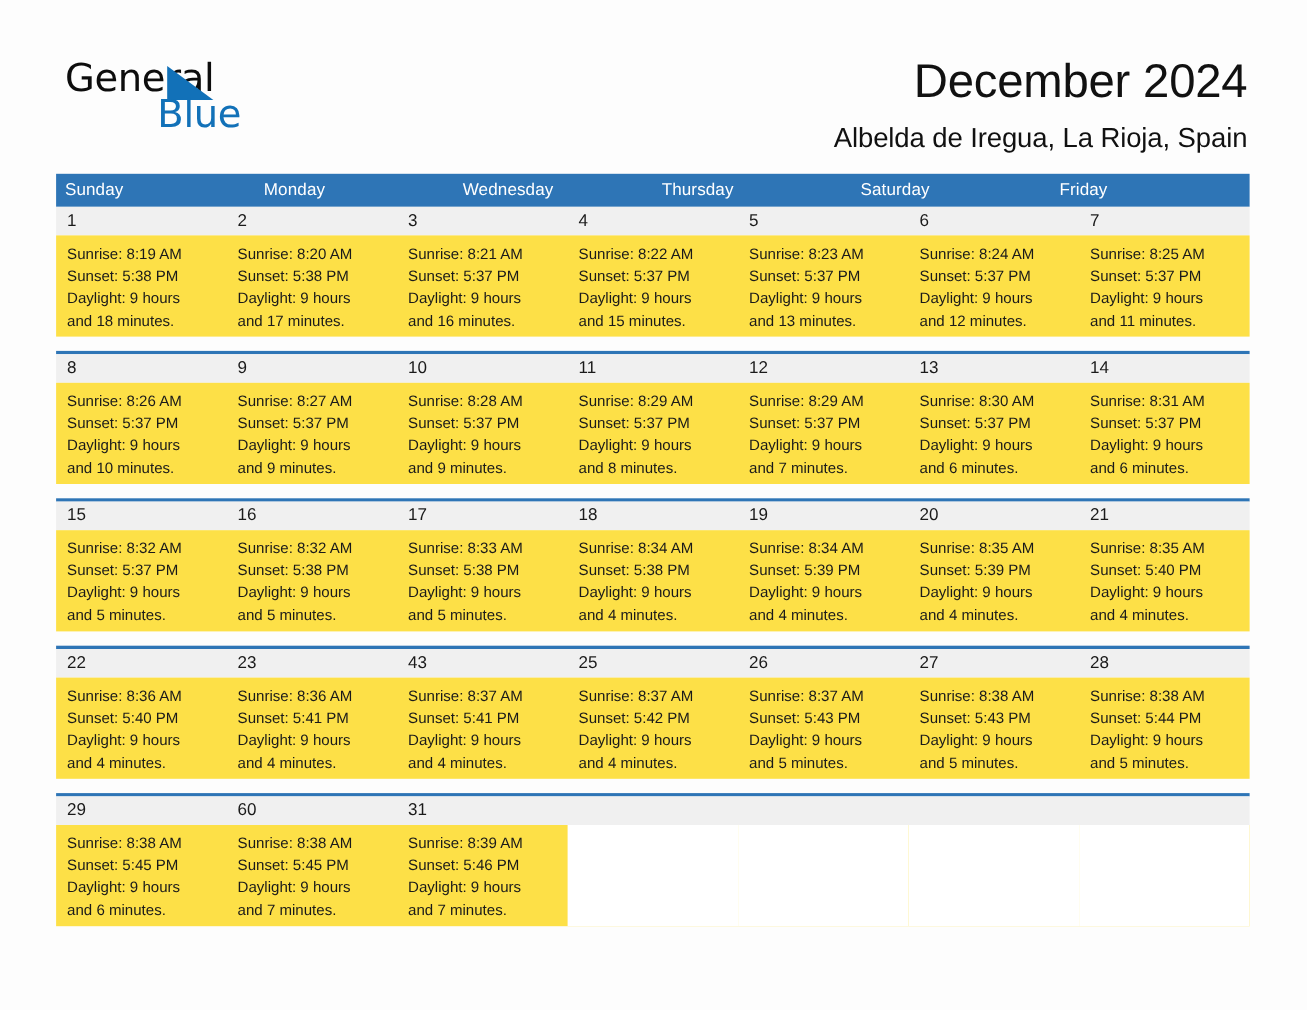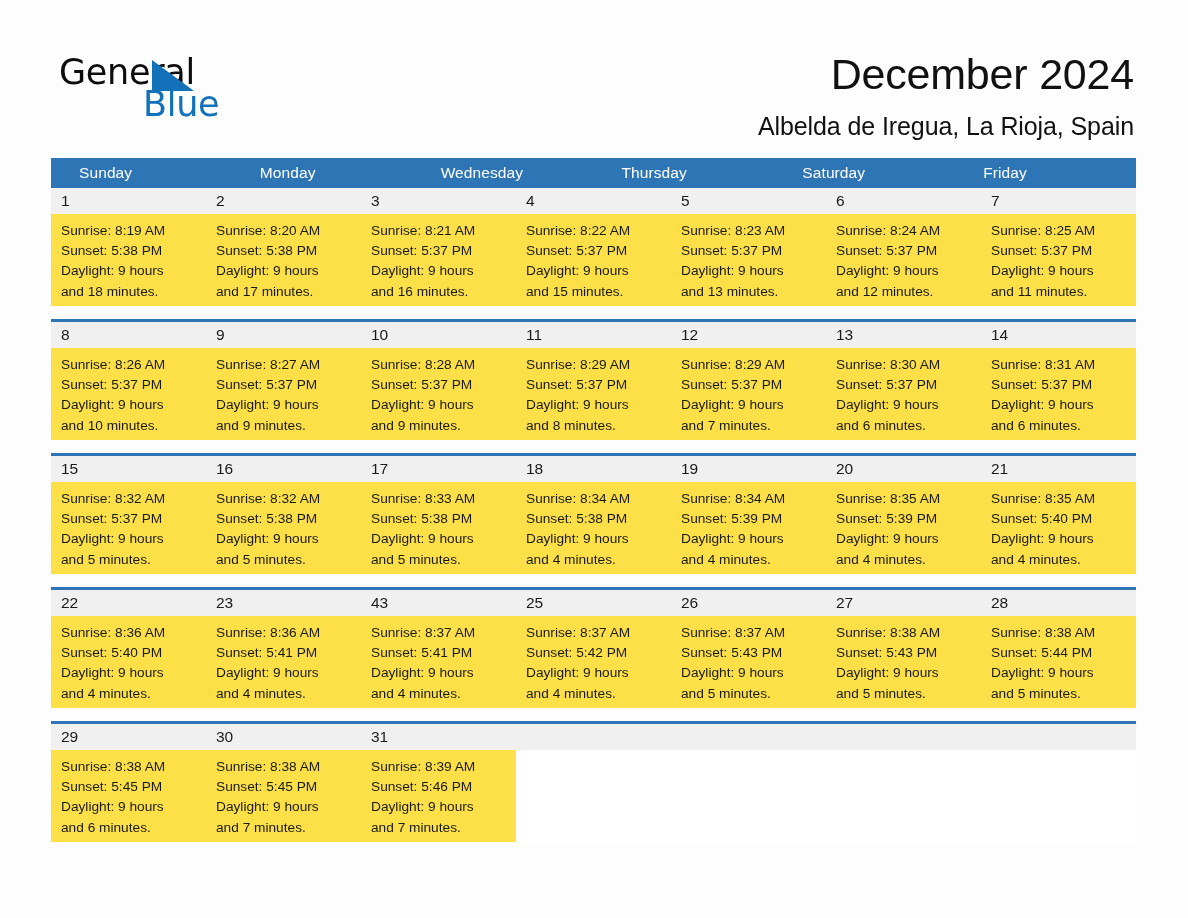--- a/index.html
+++ b/index.html
@@ -109,21 +109,21 @@
     width: 100%;
     background: #2e75b6;
     height: 30px;
   }
   .weekday-cell {
     flex: 1 1 0;
     min-width: 0;
     color: #ffffff;
     font-size: 15.5px;
     line-height: 30px;
-    padding-left: 28px;
+    padding-left: 8px;
     box-sizing: border-box;
     letter-spacing: 0.1px;
   }
 
   .week-row {
     width: 100%;
     border-top: 3px solid #2e75b6;
     margin-top: 13px;
   }
   .week-row.first {
@@ -420,21 +420,21 @@
           <div class="info-line">Sunset: 5:44 PM</div>
           <div class="info-line">Daylight: 9 hours</div>
           <div class="info-line">and 5 minutes.</div>
         </div>
       </div>
     </div>
 
     <div class="week-row">
       <div class="week-days-numbers">
         <div class="daynum-cell">29</div>
-        <div class="daynum-cell">30</div>
+        <div class="daynum-cell">60</div>
         <div class="daynum-cell">31</div>
         <div class="daynum-cell"></div>
         <div class="daynum-cell"></div>
         <div class="daynum-cell"></div>
         <div class="daynum-cell"></div>
       </div>
       <div class="week-days-info">
         <div class="info-cell">
           <div class="info-line">Sunrise: 8:38 AM</div>
           <div class="info-line">Sunset: 5:45 PM</div>

